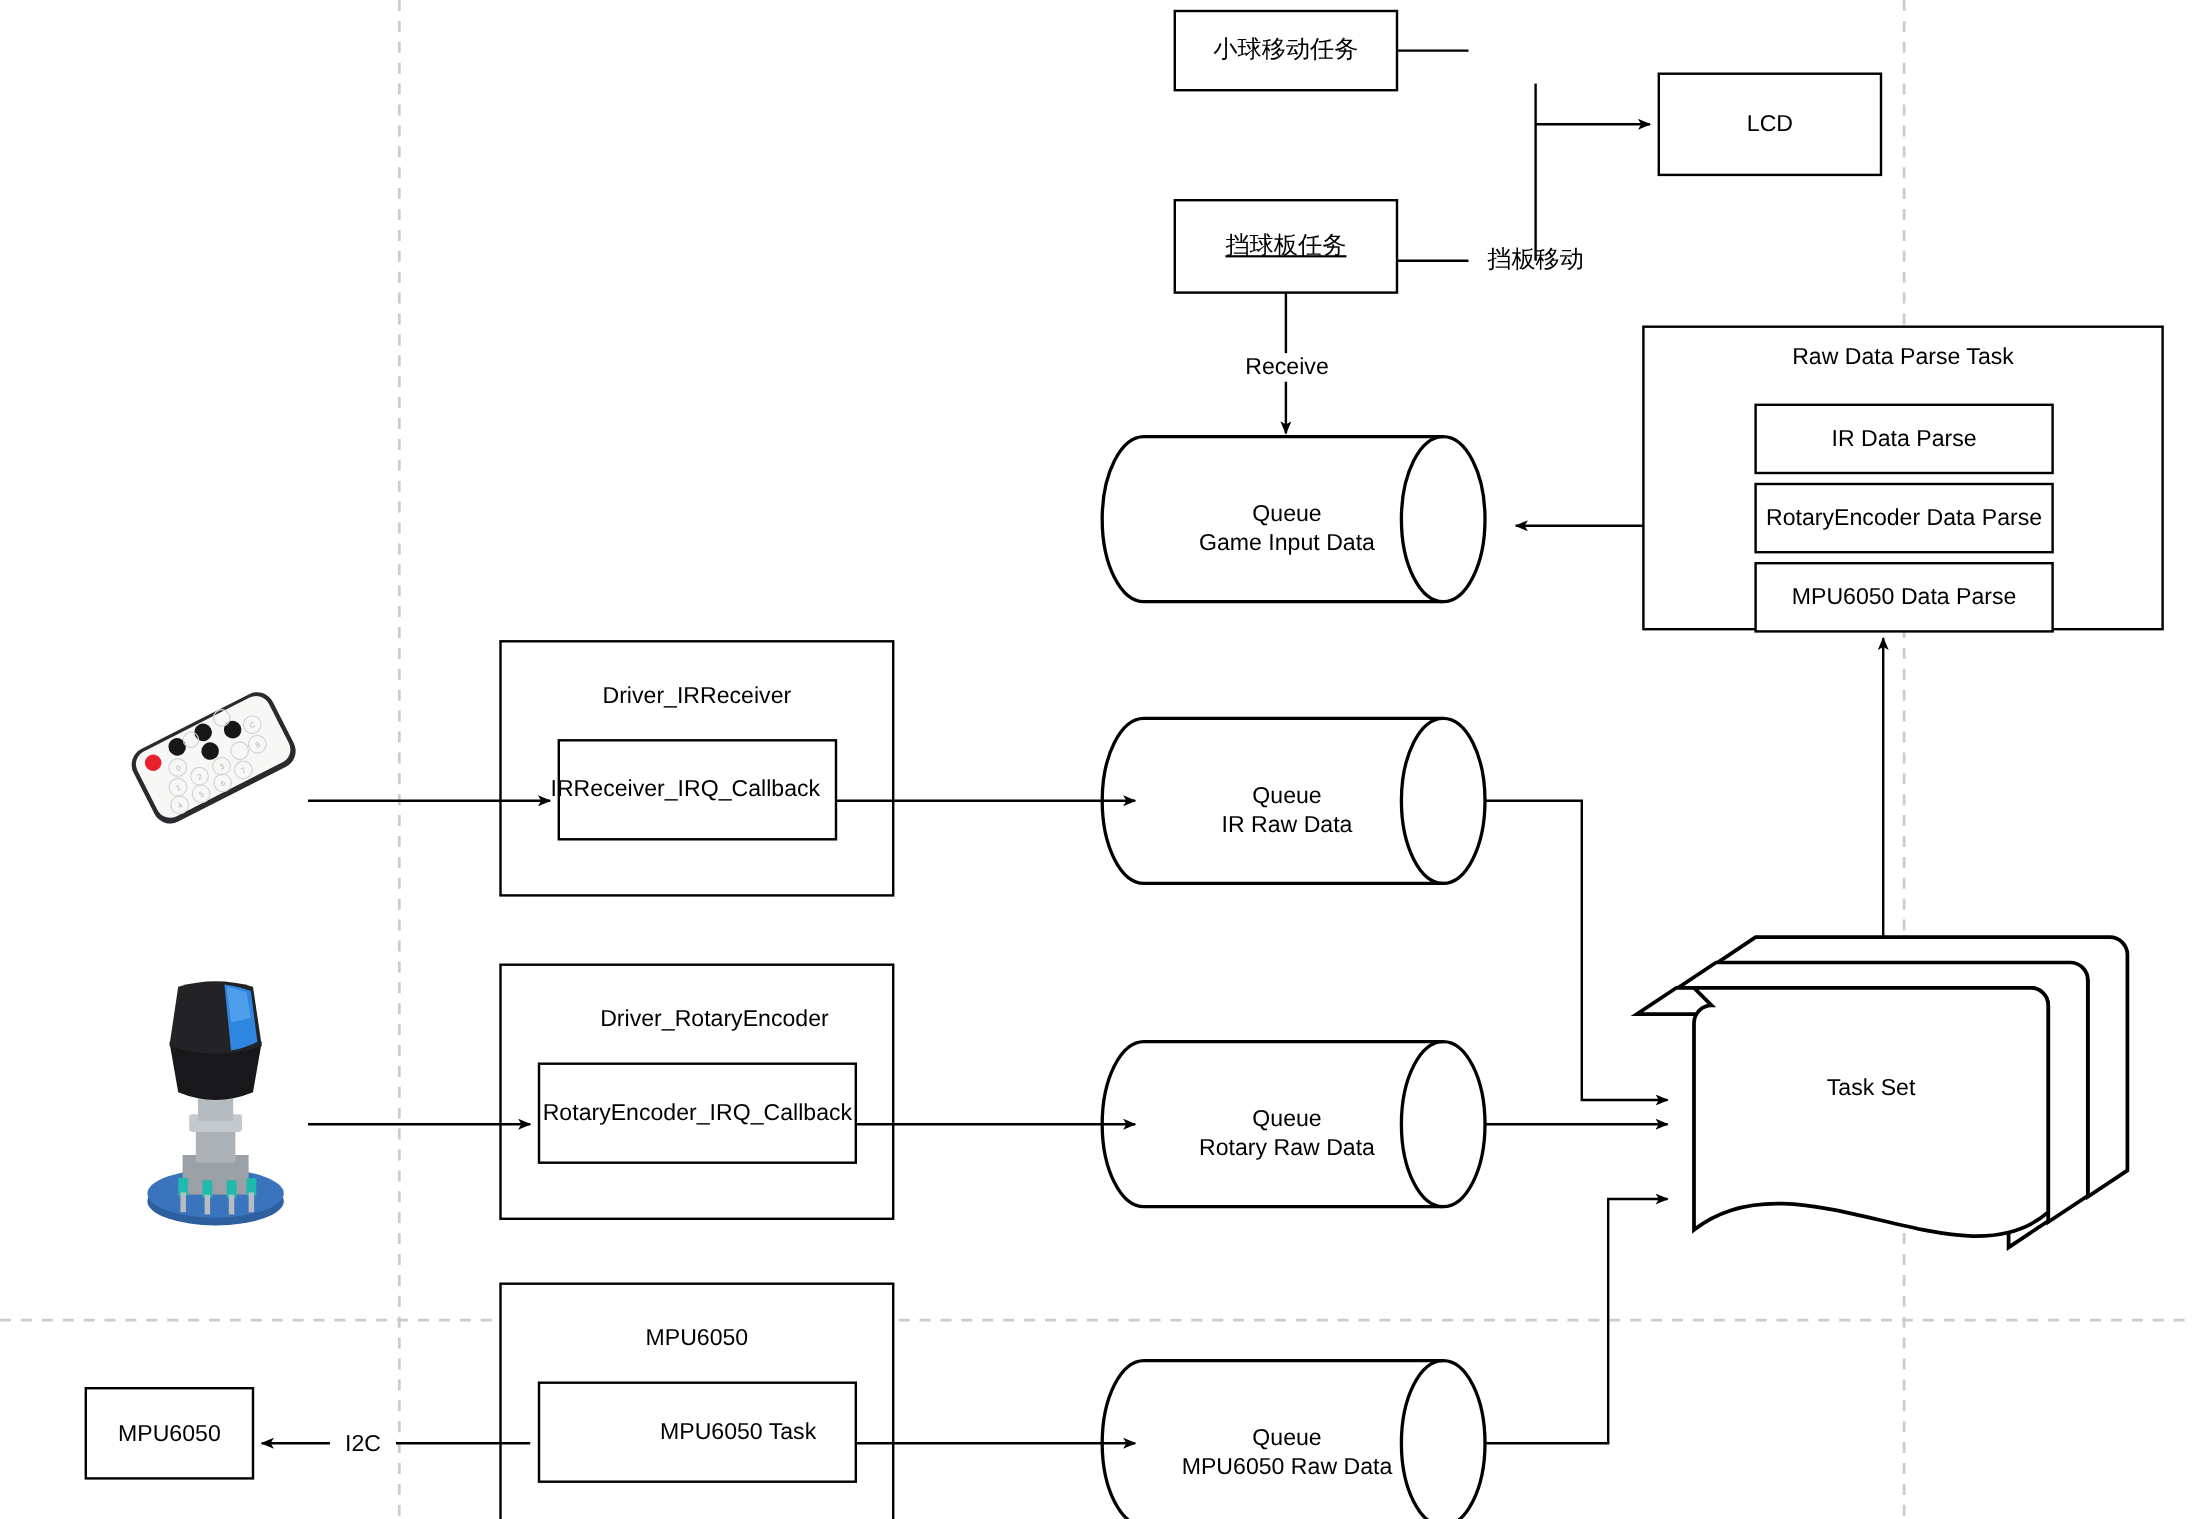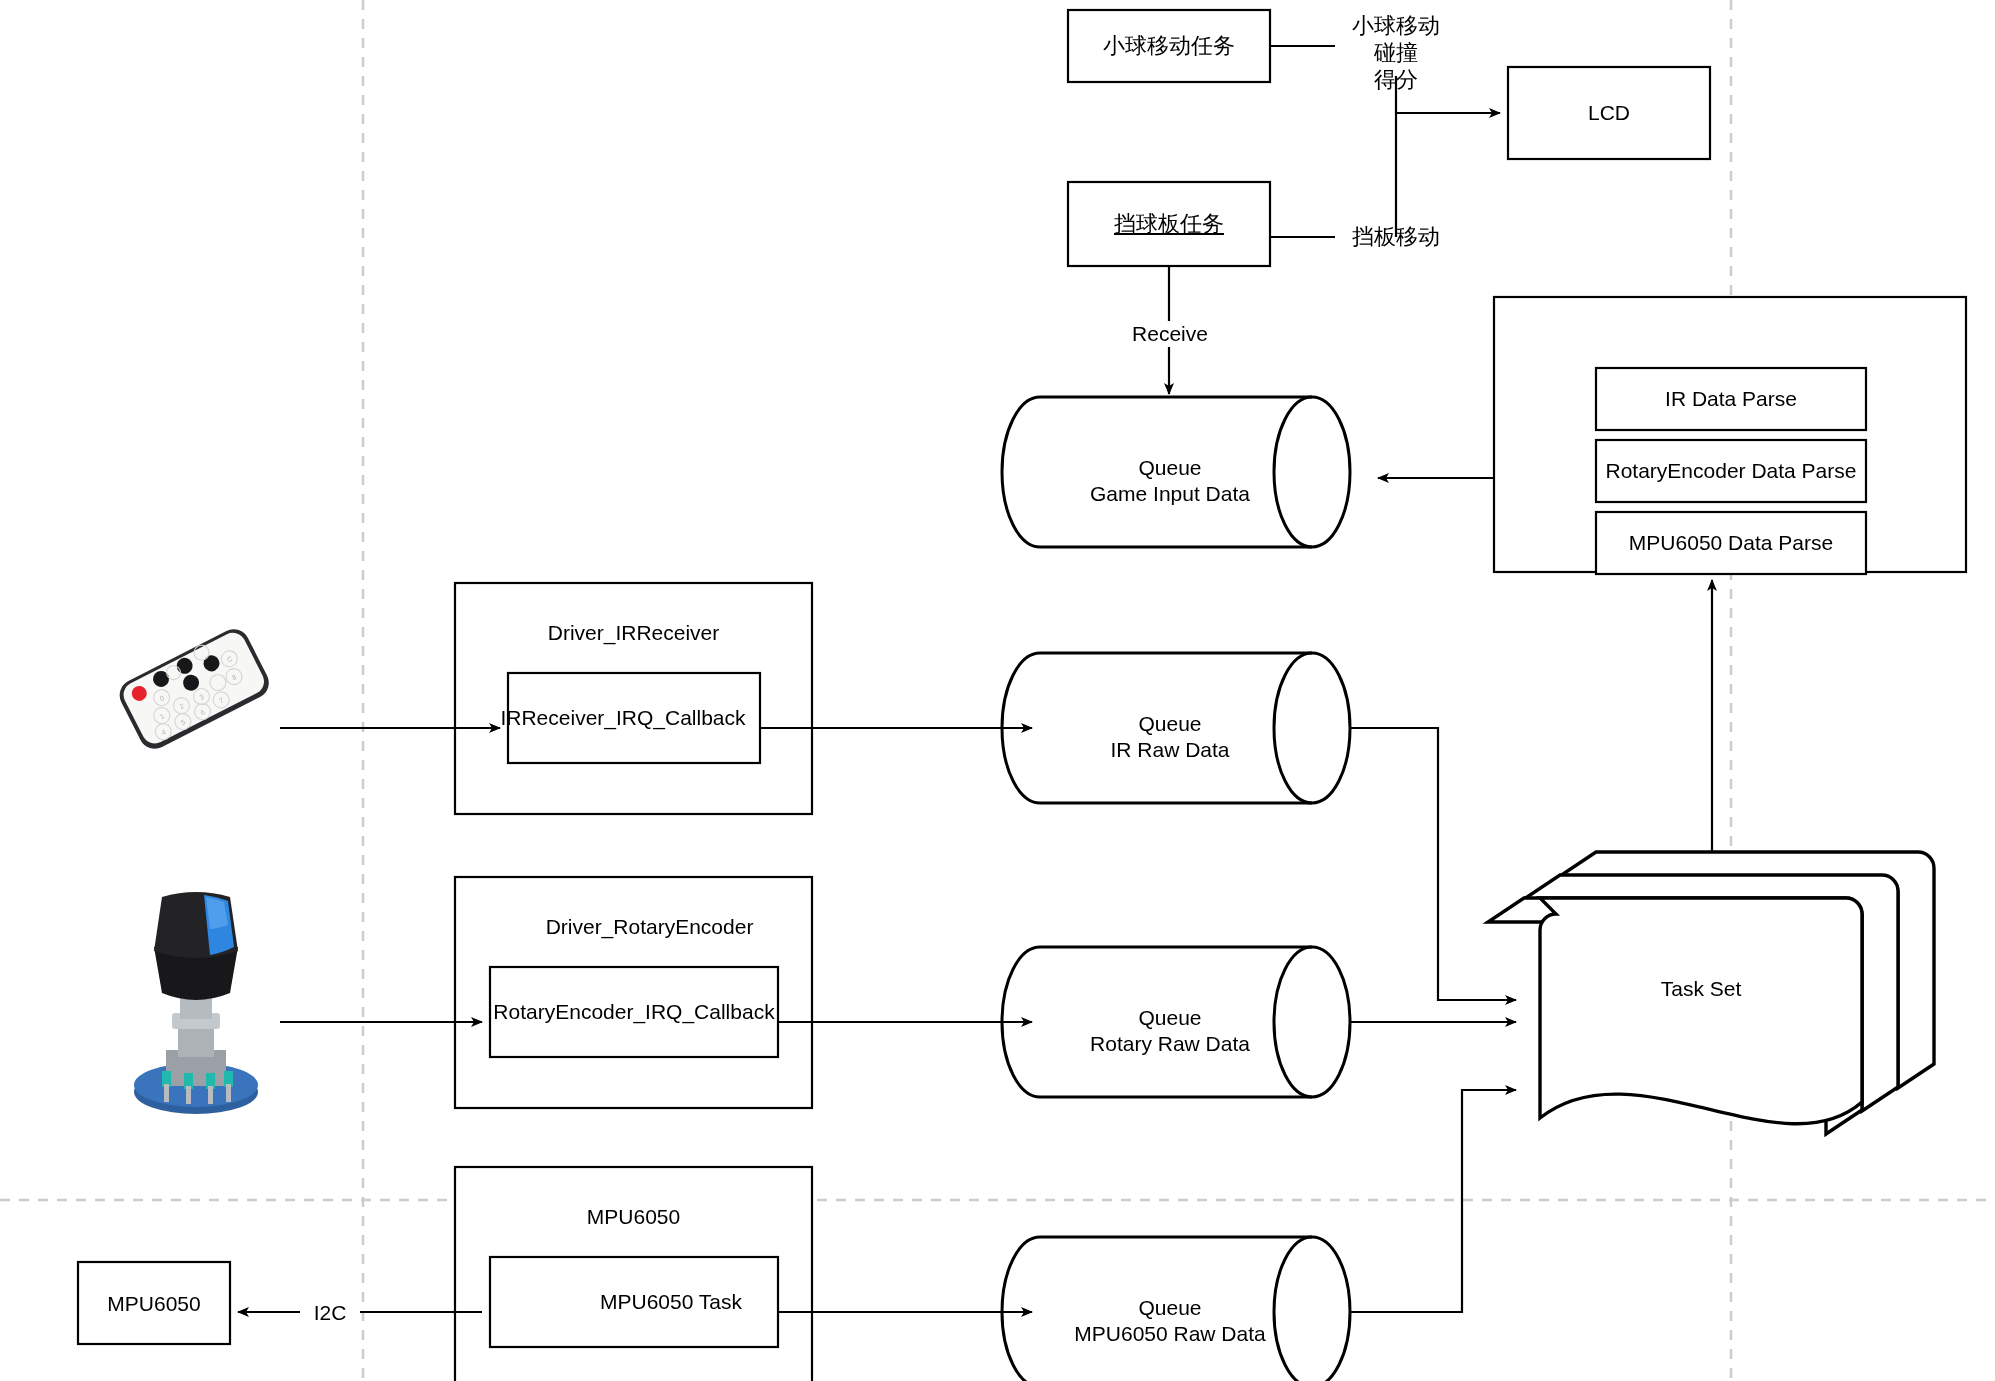--- a/index.html
+++ b/index.html
@@ -180,30 +180,28 @@
       <path d="M88,12 Q98,14 106,17 L110,40 Q98,44 92,44 z" fill="#56a4ef" opacity="0.8"></path>
     </svg>
   </div>
 
   <div class="lbl cn" style="left:1068px;top:33px;width:202px;">小球移动任务</div>
 
   <div class="lbl cn" style="left:1068px;top:211px;width:202px;text-decoration:underline;">挡球板任务</div>
 
   <div class="lbl" style="left:1508px;top:100px;width:202px;">LCD</div>
 
-  <div class="lbl cn" style="left:1320px;top:12px;width:152px;line-height:27px;">小球移动
-碰撞
-得分</div>
 
   <div class="lbl cn" style="left:1316px;top:224px;width:160px;">挡板移动</div>
 
   <div class="lbl" style="left:1110px;top:321px;width:120px;background:#fff;">Receive</div>
 
   <div class="lbl" style="left:300px;top:1300px;width:60px;background:#fff;">I2C</div>
 
+  <div class="lbl" style="left:1494px;top:312px;width:472px;">Raw Data Parse Task</div>
   <div class="lbl" style="left:1596px;top:386px;width:270px;">IR Data Parse</div>
   <div class="lbl" style="left:1596px;top:458px;width:270px;">RotaryEncoder Data Parse</div>
   <div class="lbl" style="left:1596px;top:530px;width:270px;">MPU6050 Data Parse</div>
 
   <div class="lbl" style="left:1040px;top:455px;width:260px;">Queue</div>
   <div class="lbl" style="left:1040px;top:481px;width:260px;">Game Input Data</div>
 
   <div class="lbl" style="left:1040px;top:711px;width:260px;">Queue</div>
   <div class="lbl" style="left:1040px;top:737px;width:260px;">IR Raw Data</div>
 

